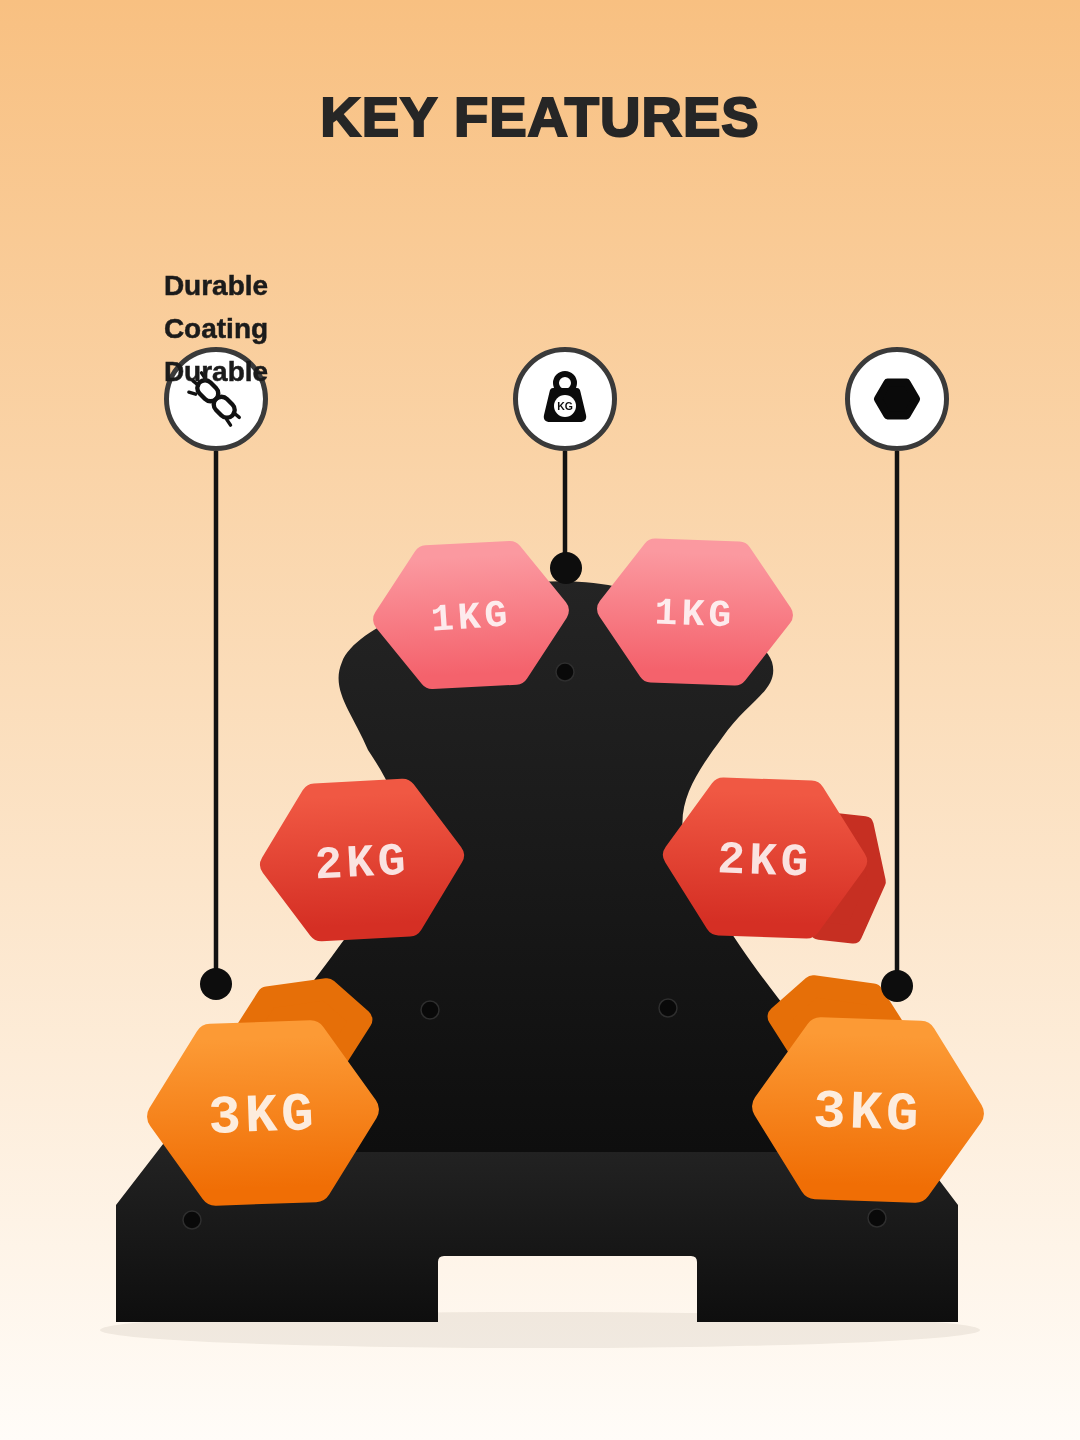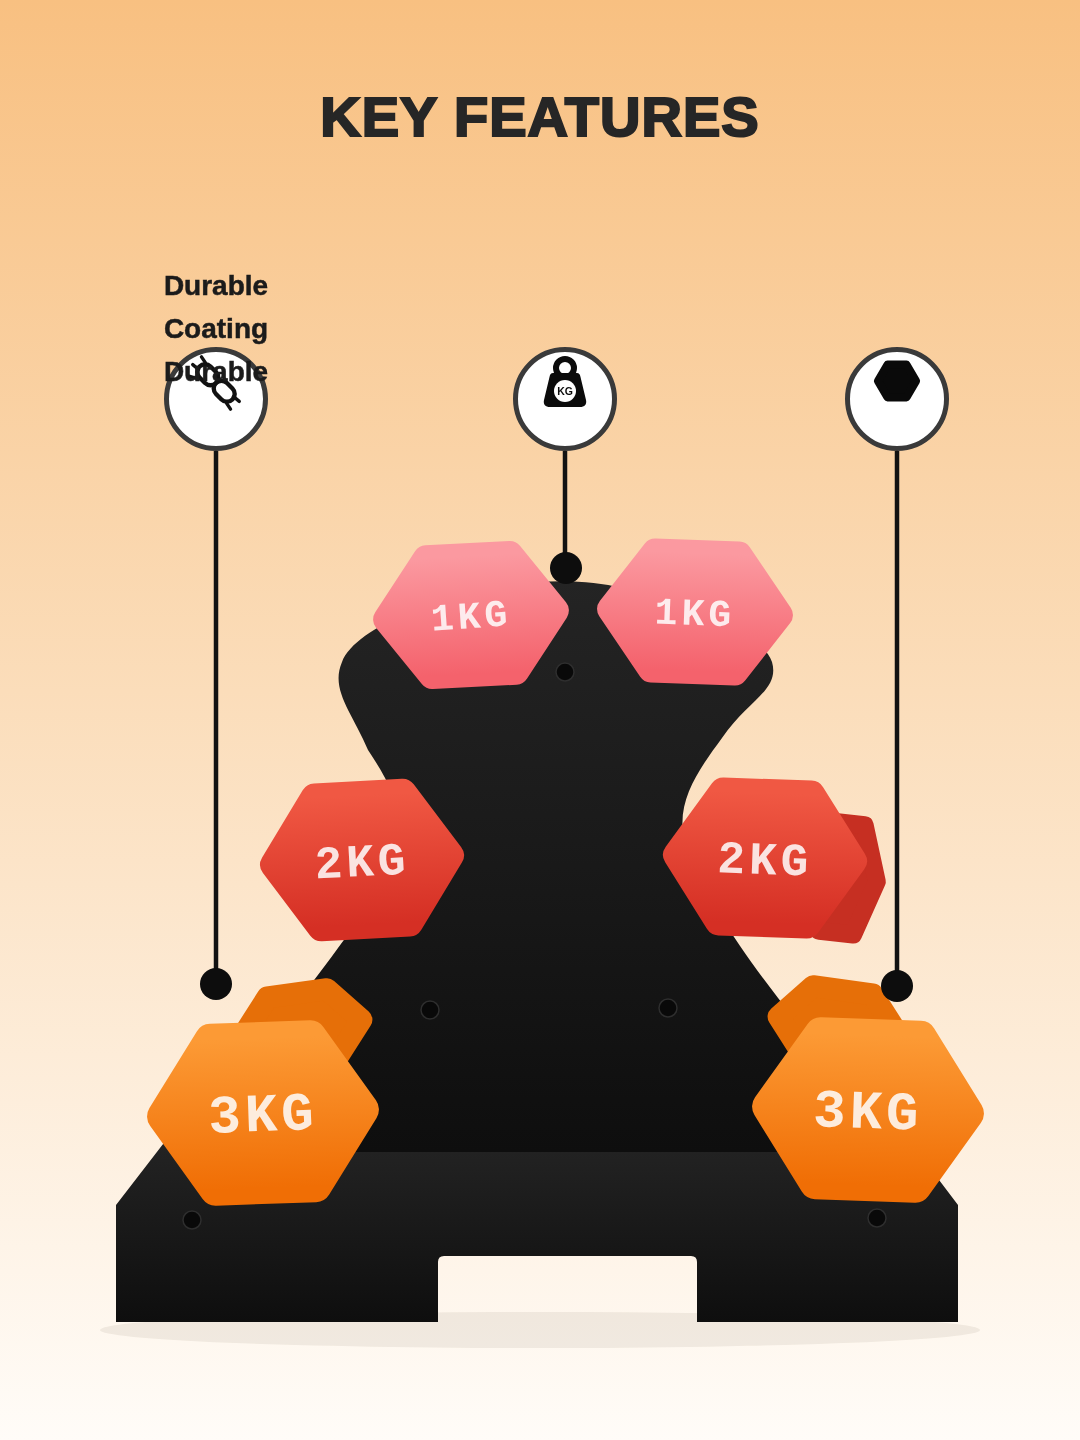--- a/index.html
+++ b/index.html
@@ -20,21 +20,21 @@
     color:var(--text,#1B1B1B);-webkit-text-stroke:0.5px var(--text,#1B1B1B);
     z-index:4;
   }
   .feature-label div{white-space:nowrap;}
   .fl-1{left:66px;width:300px;}
   .fl-2{left:385px;width:360px;}
   .fl-3{left:747px;width:300px;}
   .icon-circle{
     position:absolute;top:347px;width:104px;height:104px;border-radius:50%;
     background:#ffffff;border:5px solid #3A3A3A;box-sizing:border-box;
-    display:flex;justify-content:center;z-index:3;
+    display:flex;align-items:center;justify-content:center;z-index:3;
   }
   .ic-1{left:164px;}
   .ic-2{left:513px;}
   .ic-3{left:845px;}
   .wlabel{
     font-family:"Liberation Mono","DejaVu Sans Mono",monospace;
     font-weight:bold;fill:#ffffff;opacity:0.85;letter-spacing:4px;
   }
   .kg-icon-text{font-family:"Liberation Sans",sans-serif;font-weight:bold;fill:#0B0B0B;}
 </style>

